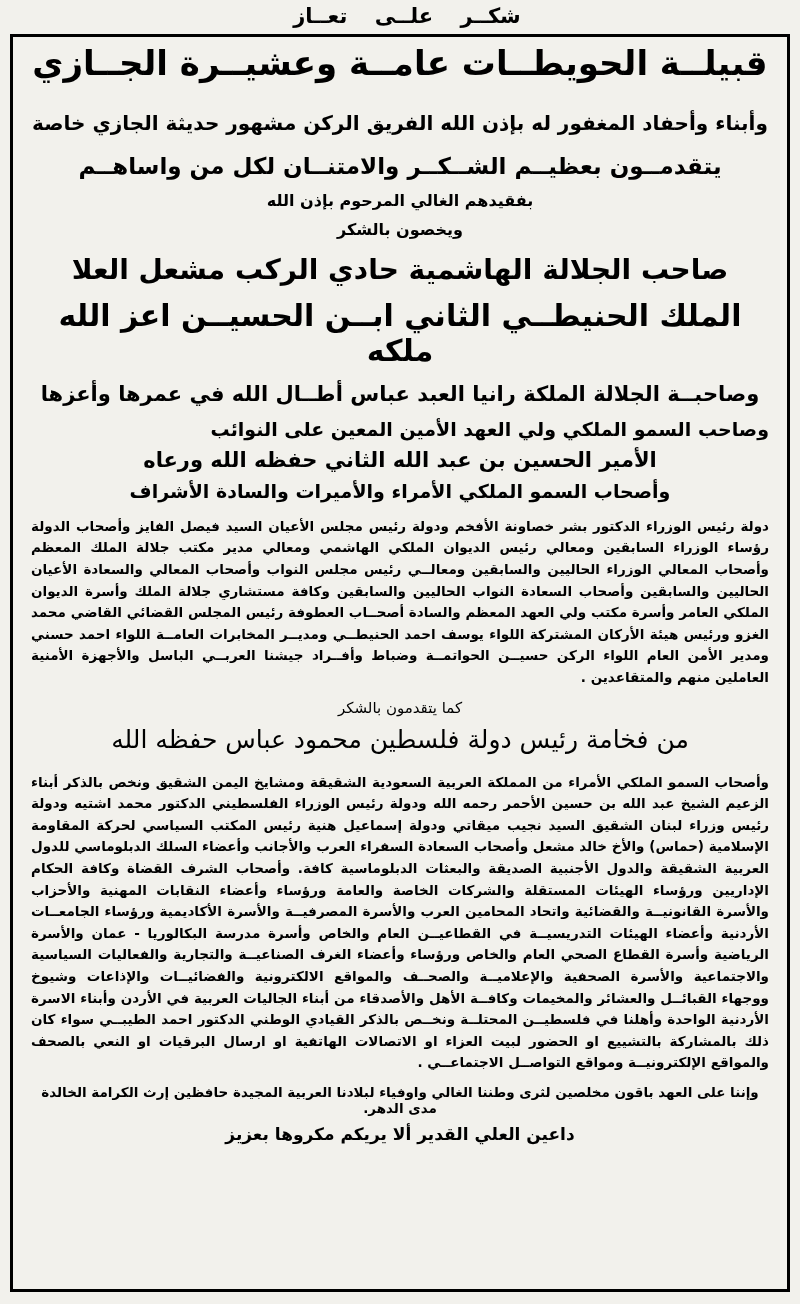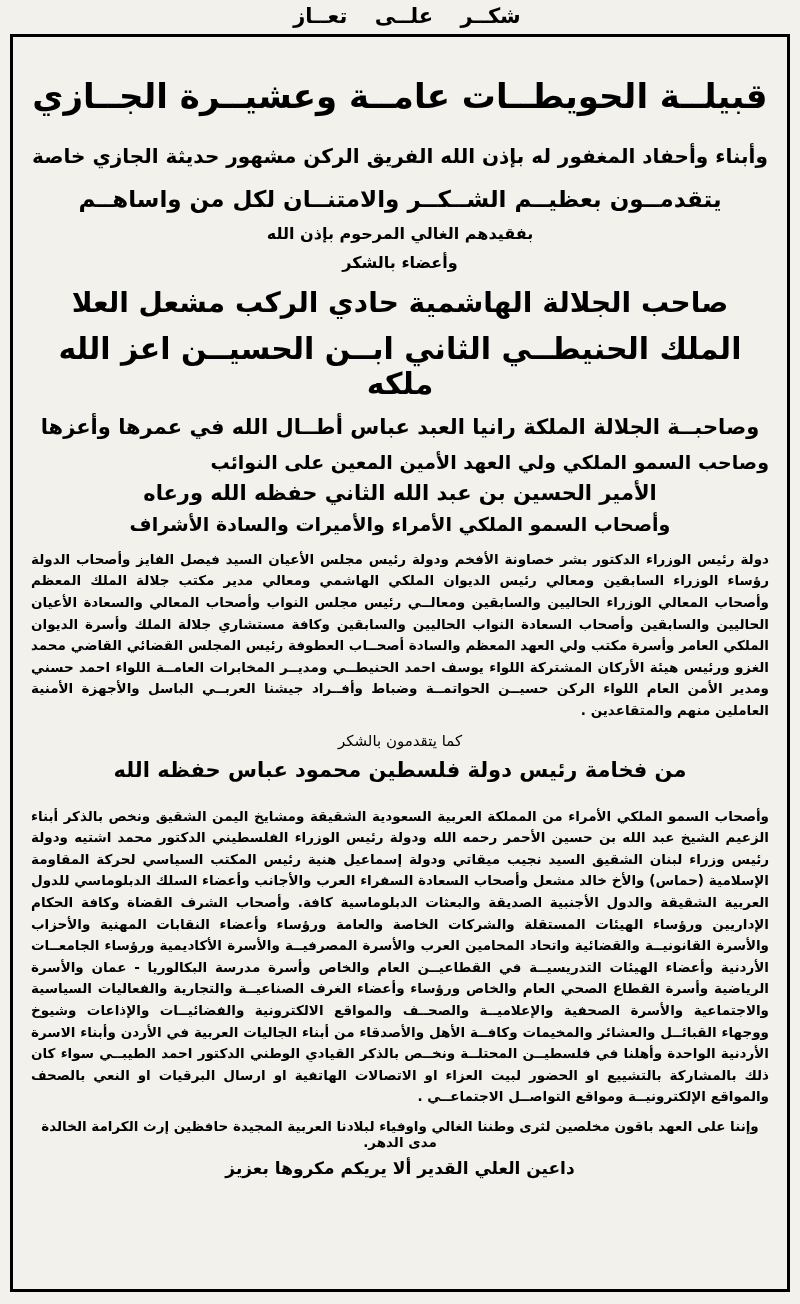--- a/index.html
+++ b/index.html
@@ -32,21 +32,21 @@
     word-spacing: 20px;
     padding-left: 14px;
   }
   .frame {
     position: absolute;
     top: 34px;
     left: 10px;
     right: 10px;
     bottom: 12px;
     border: 3px solid #000;
-    padding: 33px 18px 10px 18px;
+    padding: 0 18px 10px 18px;
     overflow: hidden;
     text-align: center;
   }
   .tribe-title {
     font-size: 34px;
     font-weight: bold;
     margin: 4px 0 24px 0;
     line-height: 1.35;
   }
   .dedication-line {
@@ -112,23 +112,23 @@
     text-align: justify;
     line-height: 1.6;
     margin: 0 0 10px 0;
   }
   .also-thanks {
     font-size: 15px;
     font-weight: normal;
     margin: 6px 0 8px 0;
   }
   .abbas-line {
-    font-size: 21px;
-    font-weight: bold;
-    margin: 0 0 24px 0;
+    font-size: 25px;
+    font-weight: normal;
+    margin: 0 0 18px 0;
   }
   .pledge-line {
     font-size: 13.5px;
     font-weight: bold;
     margin: 8px 0 8px 0;
   }
   .closing-prayer {
     font-size: 17px;
     font-weight: bold;
     margin: 2px 0 0 0;
@@ -145,21 +145,21 @@
 
     <h1 class="tribe-title">قبيلــة الحويطــات عامــة وعشيــرة الجــازي</h1>
 
     <div class="dedication-line">وأبناء وأحفاد المغفور له بإذن الله الفريق الركن مشهور حديثة الجازي خاصة</div>
 
     <div class="gratitude-line">يتقدمــون بعظيــم الشــكــر والامتنــان لكل من واساهــم</div>
 
     <div class="deceased-intro">بفقيدهم الغالي المرحوم بإذن الله</div>
 
 
-    <div class="special-thanks-intro">وأعضاء بالشكر</div>
+    <div class="special-thanks-intro">ويخصون بالشكر</div>
 
     <div class="king-title">صاحب الجلالة الهاشمية حادي الركب مشعل العلا</div>
 
     <div class="king-name">الملك الحنيطــي الثاني ابــن الحسيــن اعز الله ملكه</div>
 
     <div class="queen-line">وصاحبــة الجلالة الملكة رانيا العبد عباس أطــال الله في عمرها وأعزها</div>
 
     <div class="crown-prince-title">وصاحب السمو الملكي ولي العهد الأمين المعين على النوائب</div>
 
     <div class="crown-prince-name">الأمير الحسين بن عبد الله الثاني حفظه الله ورعاه</div>

